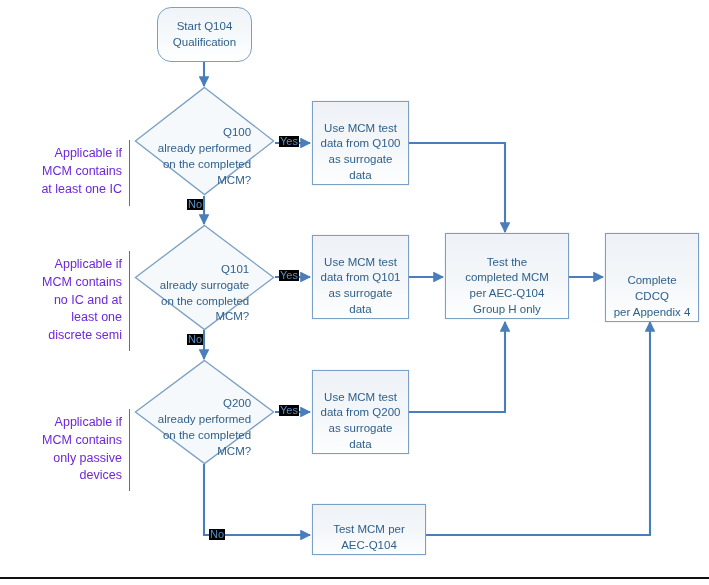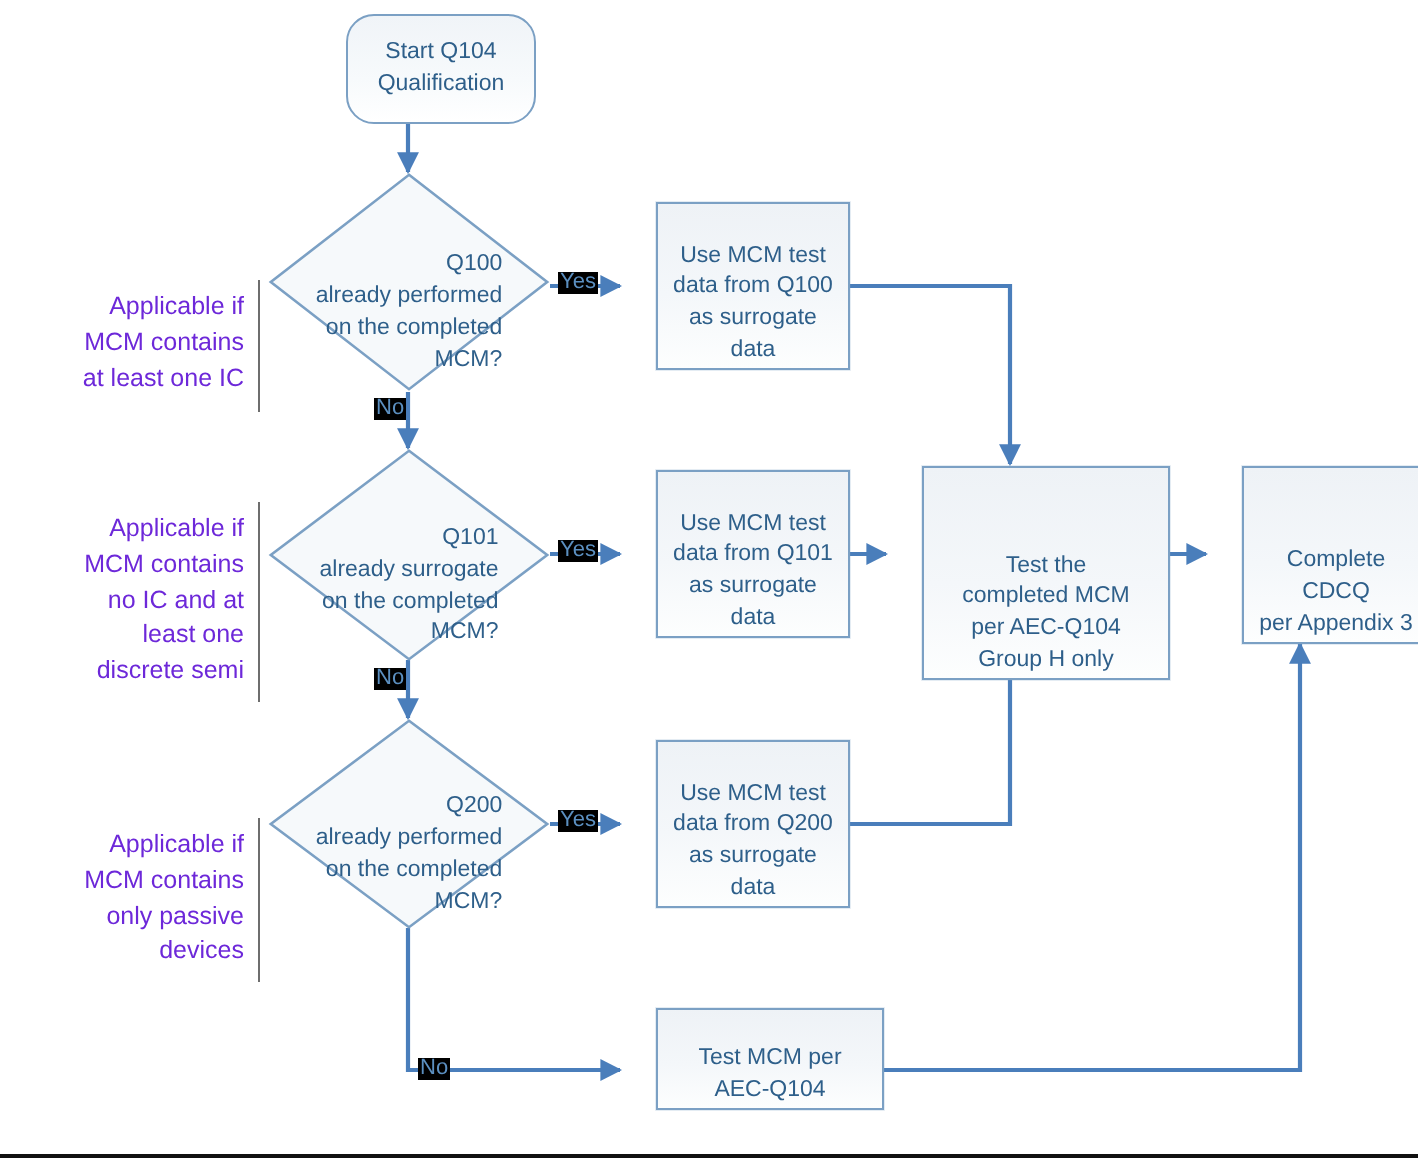--- a/index.html
+++ b/index.html
@@ -30,21 +30,20 @@
     position: absolute;
     box-sizing: border-box;
     display: flex;
     align-items: center;
     justify-content: center;
     text-align: center;
     color: #2e5f8a;
     font-size: 11.5px;
     line-height: 1.38;
     z-index: 3;
-    margin-left: 16px;
   }
   .node .label {
     display: block;
     padding: 0 4px;
     white-space: pre-line;
   }
   .box {
     border: 1.3px solid #7ba0c4;
     background: linear-gradient(180deg, #eef2f6 0%, #f4f7fa 55%, #fdfefe 100%);
     box-shadow: 0 0 0 0.4px rgba(123,160,196,0.25);
@@ -201,30 +200,30 @@
 data</span>
   </div>
 
   <div class="node box" style="left:312px; top:370px; width:97px; height:84px;">
     <span class="label">Use MCM test
 data from Q200
 as surrogate
 data</span>
   </div>
 
-  <div class="node box" style="left:445px; top:233px; width:124px; height:107px;">
+  <div class="node box" style="left:445px; top:233px; width:124px; height:86px;">
     <span class="label">Test the
 completed MCM
 per AEC-Q104
 Group H only</span>
   </div>
 
   <div class="node box" style="left:605px; top:233px; width:94px; height:89px;">
     <span class="label">Complete CDCQ
-per Appendix 3</span>
+per Appendix 4</span>
   </div>
 
   <div class="node box" style="left:312px; top:504px; width:114px; height:51px;">
     <span class="label">Test MCM per
 AEC-Q104</span>
   </div>
 
   <div class="edge-label" style="left:279px; top:136px;">Yes</div>
   <div class="edge-label" style="left:187px; top:199px;">No</div>
   <div class="edge-label" style="left:279px; top:270px;">Yes</div>

